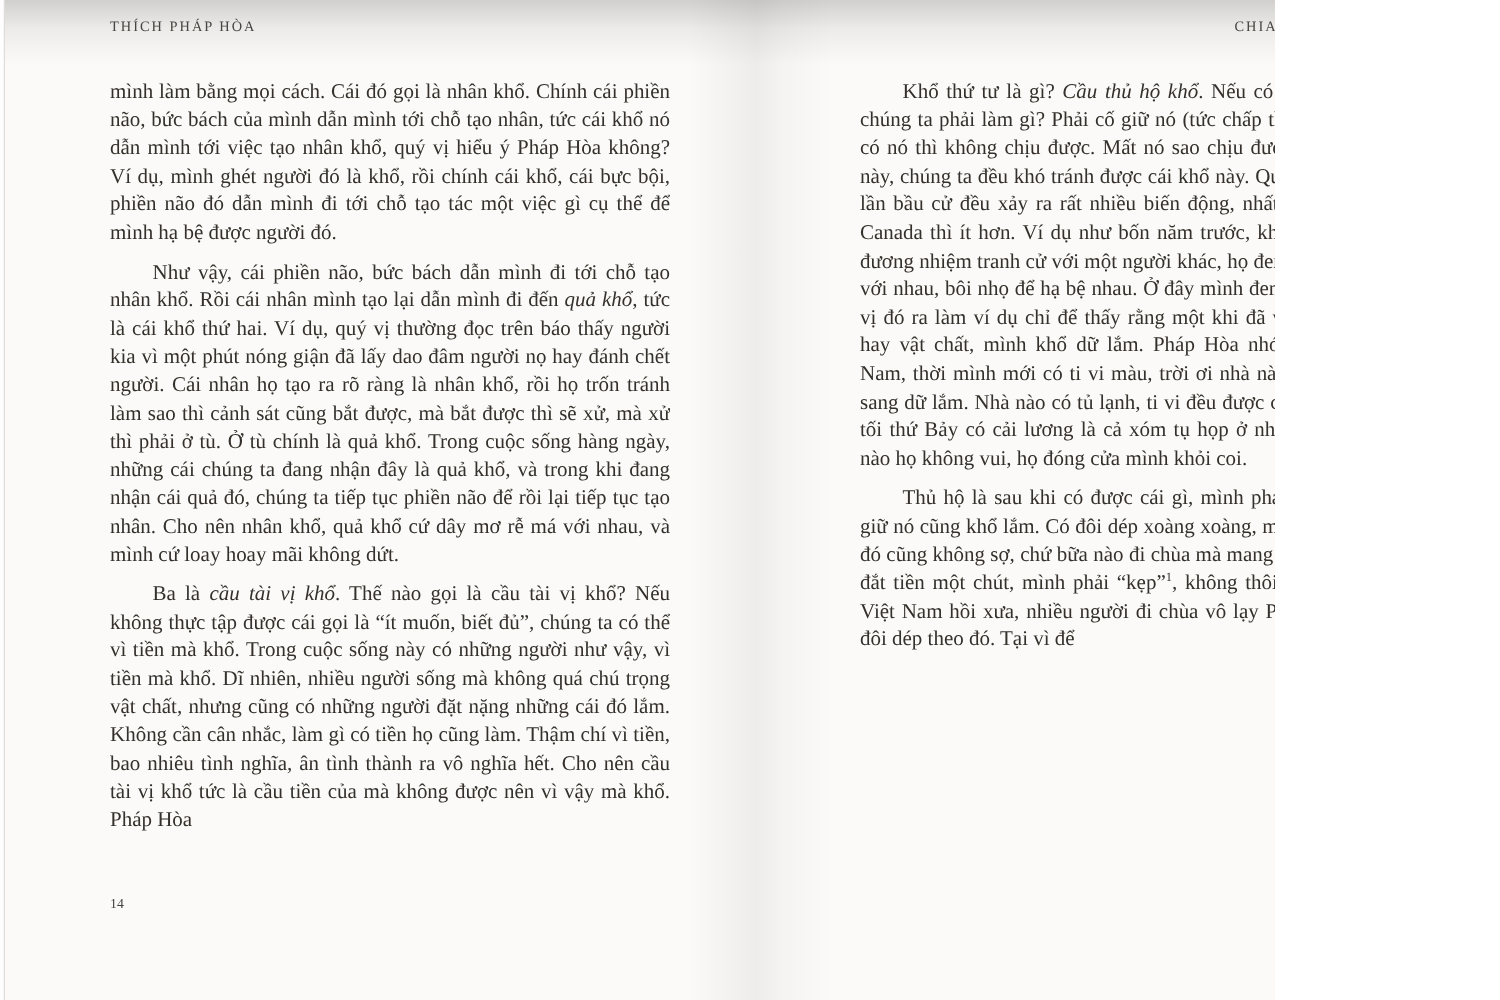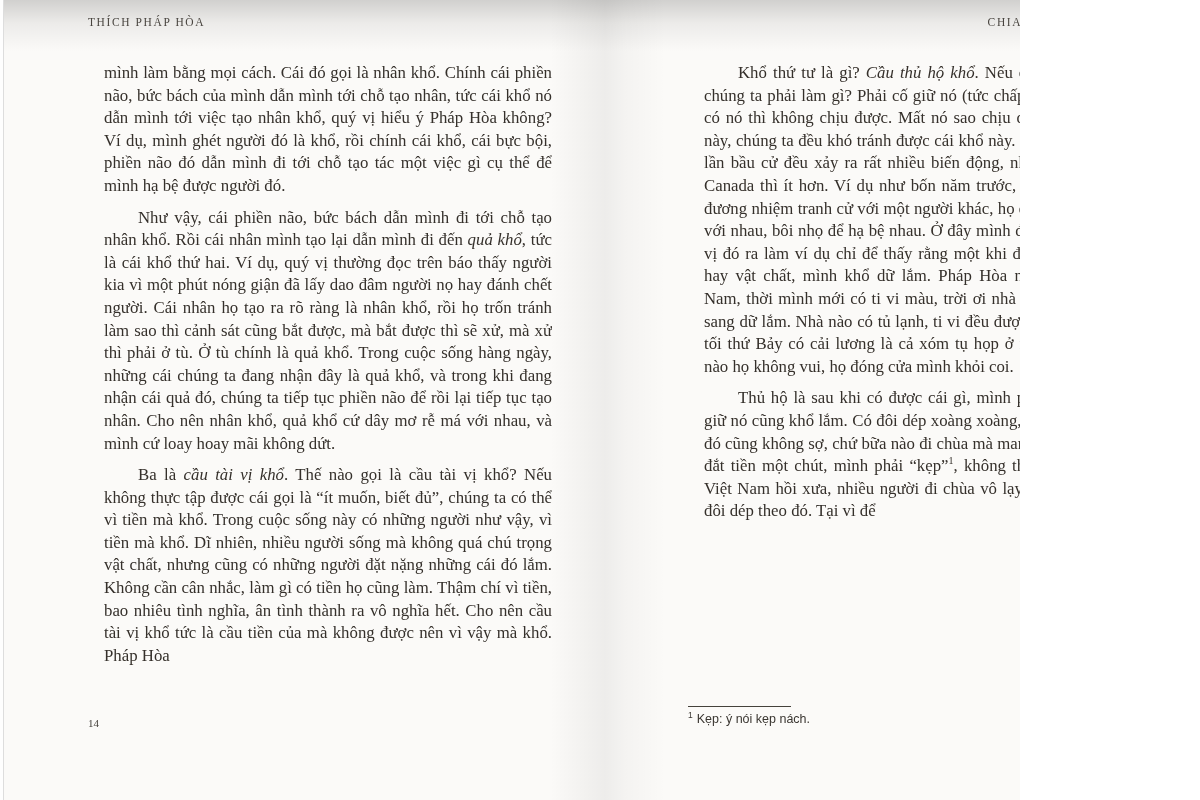--- a/index.html
+++ b/index.html
@@ -31,21 +31,21 @@
   .page-left  { left: 88px; }
   .page-right { left: 688px; }
   .running-head {
     position: absolute; top: 16px;
     font-size: 11.5px; letter-spacing: 1.6px;
     color: #48443f; white-space: nowrap;
   }
   .head-left  { left: 0; }
   .head-right { right: 0; }
   .page-body {
-    position: absolute; top: 62px; left: 16px; width: 448px;
+    position: absolute; top: 62px; left: 0; width: 448px;
     font-size: 16.8px; line-height: 22.6px;
     text-align: justify; overflow: hidden;
   }
   .body-left  { height: 650px; }
   .body-right { height: 638px; }
   .para { margin: 0; }
   .para + .para { margin-top: 9px; }
   .para.indent { text-indent: 34px; }
   .italic { font-style: italic; margin-top: 32px; }
   .page-body sup { font-size: 10px; line-height: 0; }
@@ -84,19 +84,15 @@
       </div>
     <div class="folio folio-left">14</div>
   </div>
 
   <div class="page page-right">
     <div class="running-head head-right">CHIA SẺ TỪ PHÁP TIM</div>
     <div class="page-body body-right">
         <p class="para indent"><span>Khổ thứ tư là gì? </span><span class="italic">Cầu thủ hộ khổ</span><span>. Nếu có được cái đó rồi, chúng ta phải làm gì? Phải cố giữ nó (tức chấp thủ) vì nếu không có nó thì không chịu được. Mất nó sao chịu được. Trên thế gian này, chúng ta đều khó tránh được cái khổ này. Quý vị thấy cứ mỗi lần bầu cử đều xảy ra rất nhiều biến động, nhất là ở Mỹ, chứ ở Canada thì ít hơn. Ví dụ như bốn năm trước, khi tổng thống Mỹ đương nhiệm tranh cử với một người khác, họ đem nhau ra, đấu tố với nhau, bôi nhọ để hạ bệ nhau. Ở đây mình đem chuyện của các vị đó ra làm ví dụ chỉ để thấy rằng một khi đã vướng vào địa vị hay vật chất, mình khổ dữ lắm. Pháp Hòa nhớ hồi xưa ở Việt Nam, thời mình mới có ti vi màu, trời ơi nhà nào có ti vi màu là sang dữ lắm. Nhà nào có tủ lạnh, ti vi đều được coi là khá giả. Hễ tối thứ Bảy có cải lương là cả xóm tụ họp ở nhà đó để coi. Bữa nào họ không vui, họ đóng cửa mình khỏi coi.</span></p>
         <p class="para indent"><span>Thủ hộ là sau khi có được cái gì, mình phải giữ cái đó, mà giữ nó cũng khổ lắm. Có đôi dép xoàng xoàng, mình đi đâu quăng đó cũng không sợ, chứ bữa nào đi chùa mà mang đôi dép, đôi giày đắt tiền một chút, mình phải “kẹp”</span><sup>1</sup><span>, không thôi mất làm sao. Ở Việt Nam hồi xưa, nhiều người đi chùa vô lạy Phật đều phải kẹp đôi dép theo đó. Tại vì để</span></p>
       </div>
-    <div class="footnote">
-      <div class="footnote-rule"></div>
-      <div class="footnote-text"><sup>1</sup><span>Kẹp: ý nói kẹp nách.</span></div>
-    </div>
     <div class="folio folio-right">17</div>
   </div>
 </div>
 
 </body></html>

